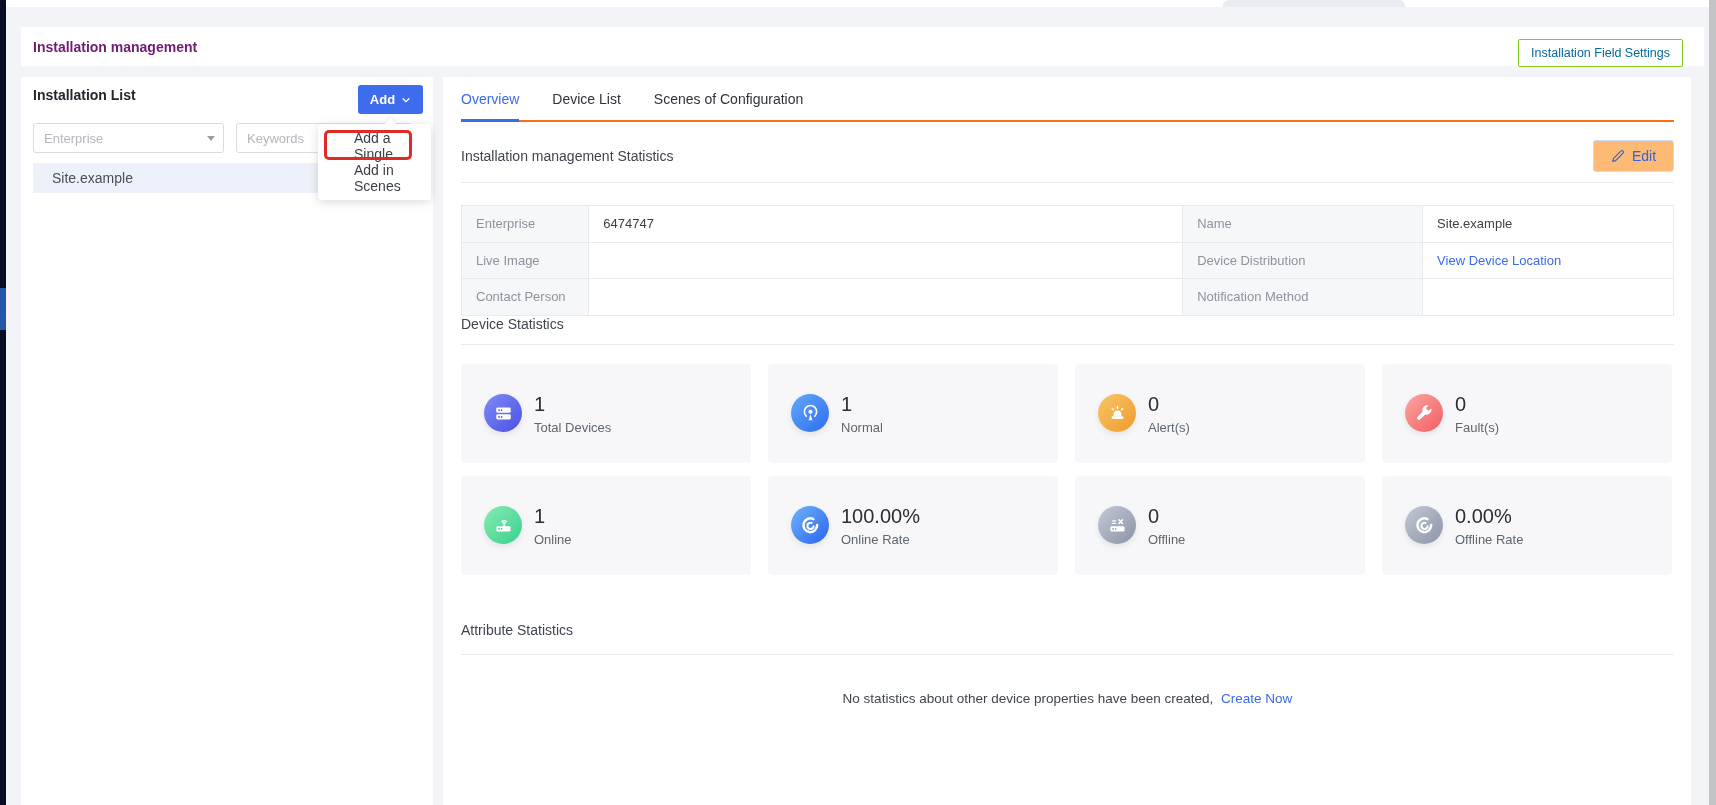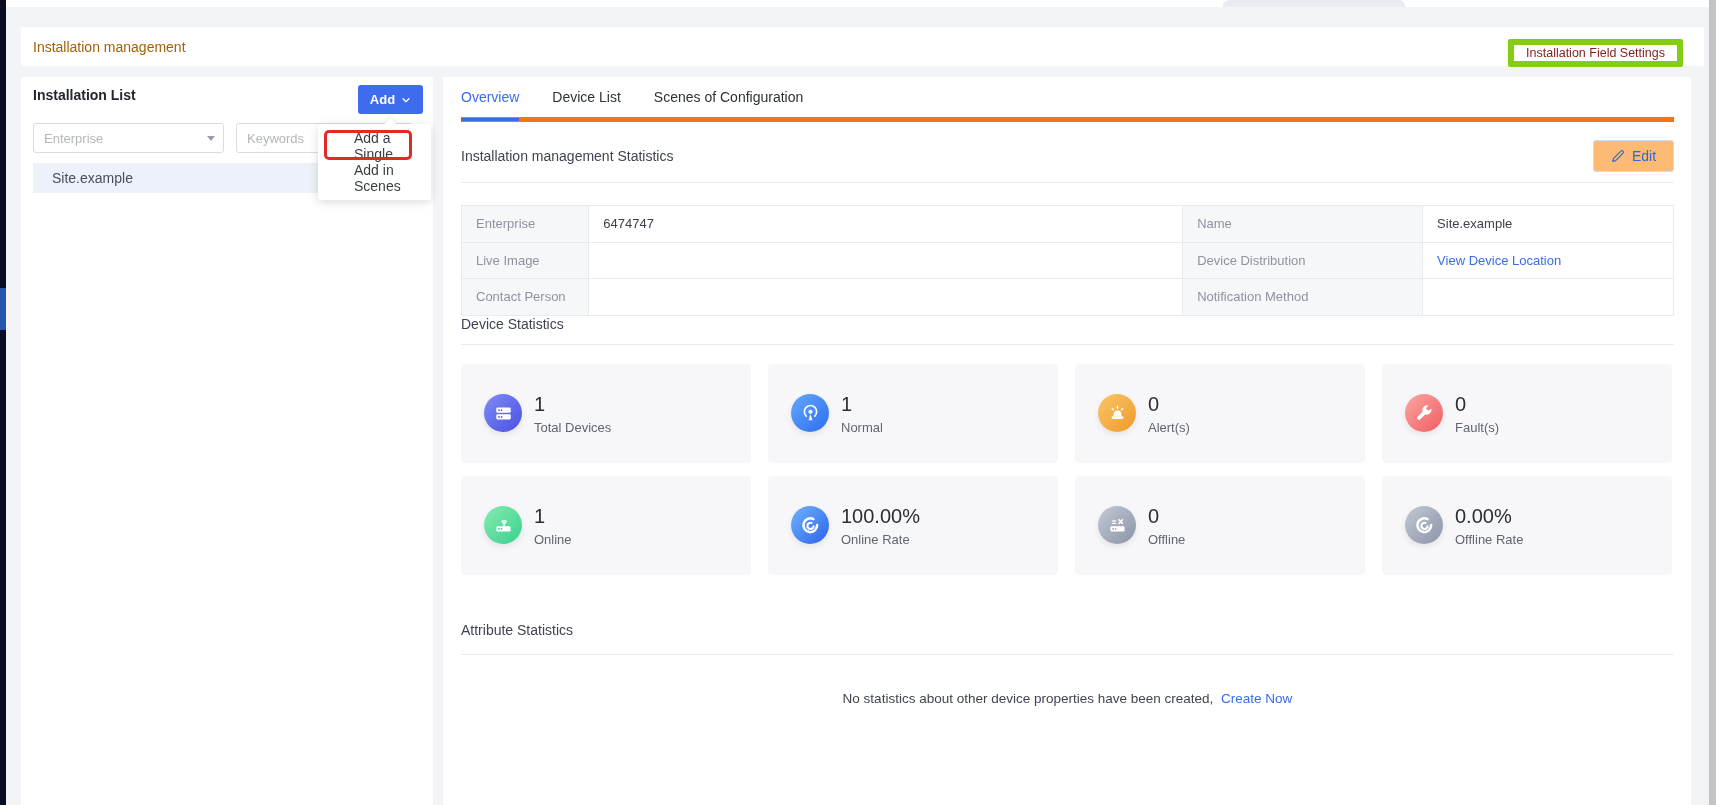--- a/index.html
+++ b/index.html
@@ -13,22 +13,22 @@
   
   .nav-rail { position:absolute; left:0; top:0; width:6px; height:805px; background:#0a0e24; }
   .nav-rail-active { position:absolute; left:0; top:288px; width:6px; height:42px; background:#2357ac; }
 
   
   .scrollbar-track { position:absolute; right:0; top:0; width:7px; height:805px; background:#ededee; }
   .scrollbar-thumb { position:absolute; right:0; top:0; width:7px; height:805px; background:#c2c4c8; }
 
   
   .page-header { position:absolute; left:21px; top:27px; width:1683px; height:39px; background:#fff; display:flex; align-items:center; justify-content:space-between; padding:0 21px 0 12px; }
-  .page-title { font-size:14px; font-weight:normal; color:#a16207; }
-  .field-settings-btn { height:28px; padding:0 12px; background:#fff; border:6px solid #84cc16; border-radius:2px; font-size:12.5px; color:#7f1d1d; display:flex; align-items:center; cursor:pointer;margin-top:12px; }
+  .page-title { font-size:14px; font-weight:bold; color:#701a75; }
+  .field-settings-btn { height:28px; padding:0 12px; background:#fff; border:1px solid #84cc16; border-radius:2px; font-size:12.5px; color:#0369a1; display:flex; align-items:center; cursor:pointer;margin-top:12px; }
 
   
   .left-panel { position:absolute; left:21px; top:77px; width:412px; height:728px; background:#fff; }
   .left-panel-title { position:absolute; left:12px; top:10px; font-size:14px; font-weight:bold; color:#23262d; }
   .add-btn { position:absolute; right:10px; top:8px; width:65px; height:29px; background:#3d6ced; color:#fff; border:none; border-radius:3px; font-size:13px; font-weight:bold; display:flex; align-items:center; justify-content:center; gap:6px; cursor:pointer; }
   .filters-row { position:absolute; left:12px; top:46px; width:388px; height:30px; display:flex; gap:12px; }
   .select-box { position:relative; width:191px; height:30px; }
   .select-box input, .kw-box input { width:100%; height:30px; border:1px solid #d9dbdf; border-radius:3px; padding:0 22px 0 10px; font-size:13px; color:#4a4f58; font-family:inherit; background:#fff; }
   .kw-box { position:relative; width:176px; height:30px; }
   .kw-box input { padding-right:10px; }
@@ -38,21 +38,21 @@
   .site-item { height:30px; background:#edf1f9; display:flex; align-items:center; padding-left:19px; font-size:14px; color:#4a4f58; cursor:pointer; }
 
   
   .add-menu { position:absolute; left:318px; top:124px; width:113px; background:#fff; border-radius:3px; box-shadow:0 2px 10px rgba(0,0,0,0.15); padding:6px 0; z-index:20; }
   .add-menu-notch { position:absolute; left:68px; top:-4px; width:9px; height:9px; background:#fff; transform:rotate(45deg); box-shadow:-2px -2px 4px rgba(0,0,0,0.05); }
   .add-menu-item { height:32px; display:flex; align-items:center; padding-left:36px; font-size:14px; color:#3a3e46; cursor:pointer; background:#fff; position:relative; }
   .red-highlight-box { position:absolute; left:324px; top:130px; width:88px; height:30px; border:3px solid #e02a25; border-radius:5px; z-index:30; pointer-events:none; }
 
   
   .main-panel { position:absolute; left:443px; top:77px; width:1248px; height:728px; background:#fff; padding:0 17px 0 18px; }
-  .tabs { height:45px; display:flex; align-items:center; border-bottom:5px solid #f97316; }
+  .tabs { height:45px; display:flex; align-items:center; border-bottom:2px solid #f97316; }
   .tab { font-size:14px; color:#2e323a; margin-right:33px; height:45px; display:flex; align-items:center; position:relative; cursor:pointer; }
   .tab.active { color:#3a6cea; }
   .tab.active .tab-underline { position:absolute; left:0; bottom:-1px; width:100%; height:3px; background:#3a6cea; }
 
   .sec-header { margin-top:18px; height:32px; display:flex; align-items:center; justify-content:space-between; }
   .sec-title { font-size:14px; color:#3f4450; }
   .edit-btn { height:32px; width:81px; background:#fdba74; border:1px solid #ccd9f7; border-radius:3px; color:#3463dc; font-size:14px; display:flex; align-items:center; justify-content:center; gap:7px; cursor:pointer; }
   .hrule { border:none; border-top:1px solid #e9eaee; margin-top:10px; }
 
   .info-table { width:100%; margin-top:22px; border-collapse:collapse; table-layout:fixed; }

